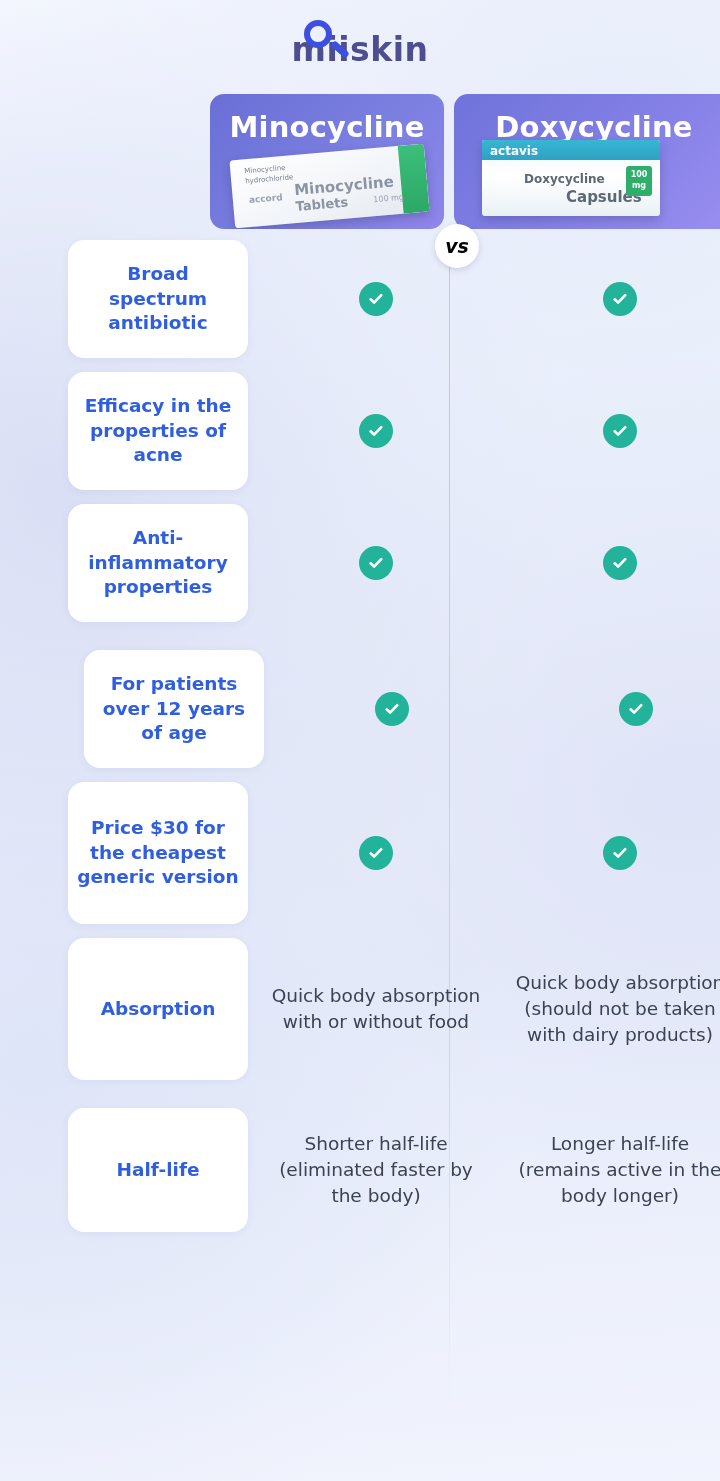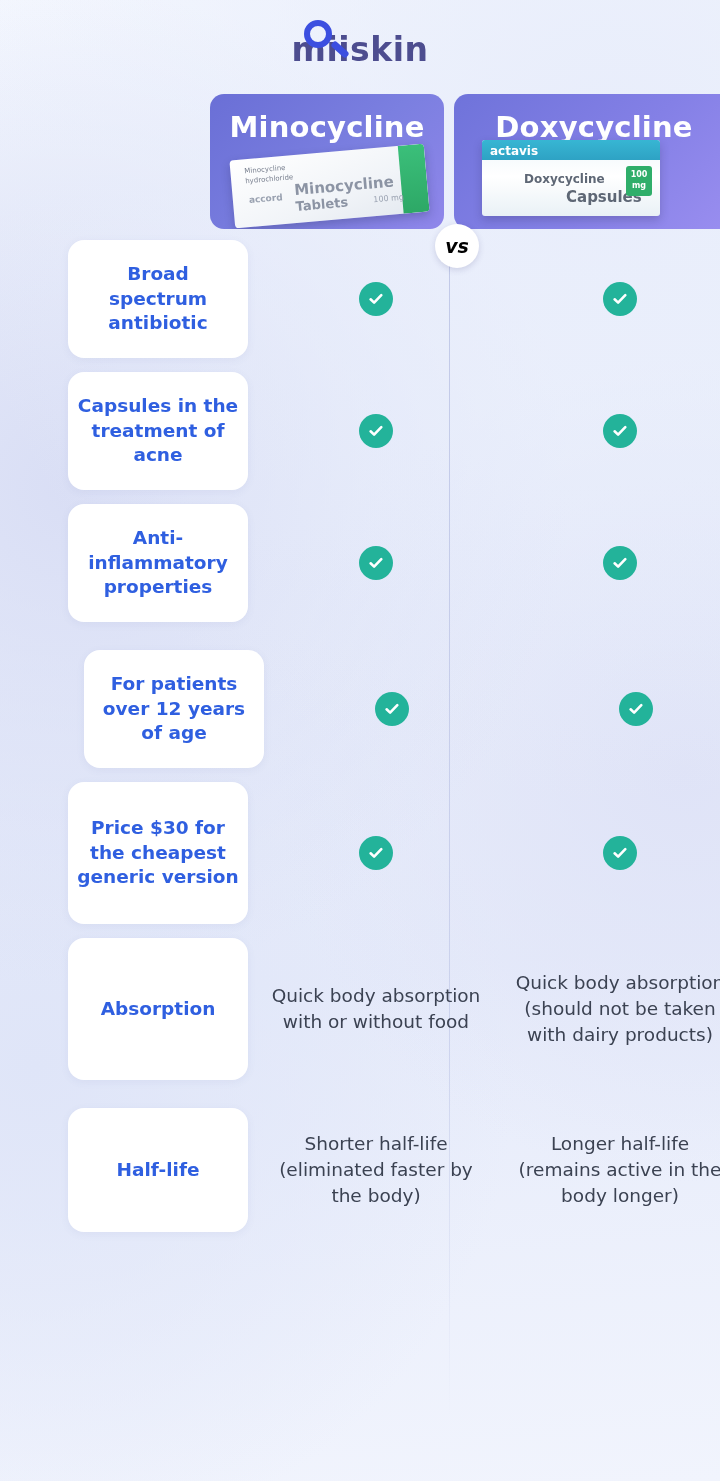--- a/index.html
+++ b/index.html
@@ -297,21 +297,21 @@
           <div class="check">
             <svg width="18" height="18" viewBox="0 0 18 18" aria-hidden="true">
               <path d="M3.6 9.3 L7.1 12.6 L14.3 5.2" fill="none" stroke="#ffffff" stroke-width="2.6" stroke-linecap="round" stroke-linejoin="round"></path>
             </svg>
           </div>
         </div>
       </div>
       <div style="height: 14px;"></div>
       <div class="row" style="height: 118px;">
         <div class="label-cell">
-          <span>Capsules in the treatment of acne</span>
+          <span>Efficacy in the properties of acne</span>
         </div>
         <div class="val-cell val-left">
           <div class="check">
             <svg width="18" height="18" viewBox="0 0 18 18" aria-hidden="true">
               <path d="M3.6 9.3 L7.1 12.6 L14.3 5.2" fill="none" stroke="#ffffff" stroke-width="2.6" stroke-linecap="round" stroke-linejoin="round"></path>
             </svg>
           </div>
         </div>
         <div class="val-cell val-right">
           <div class="check">

